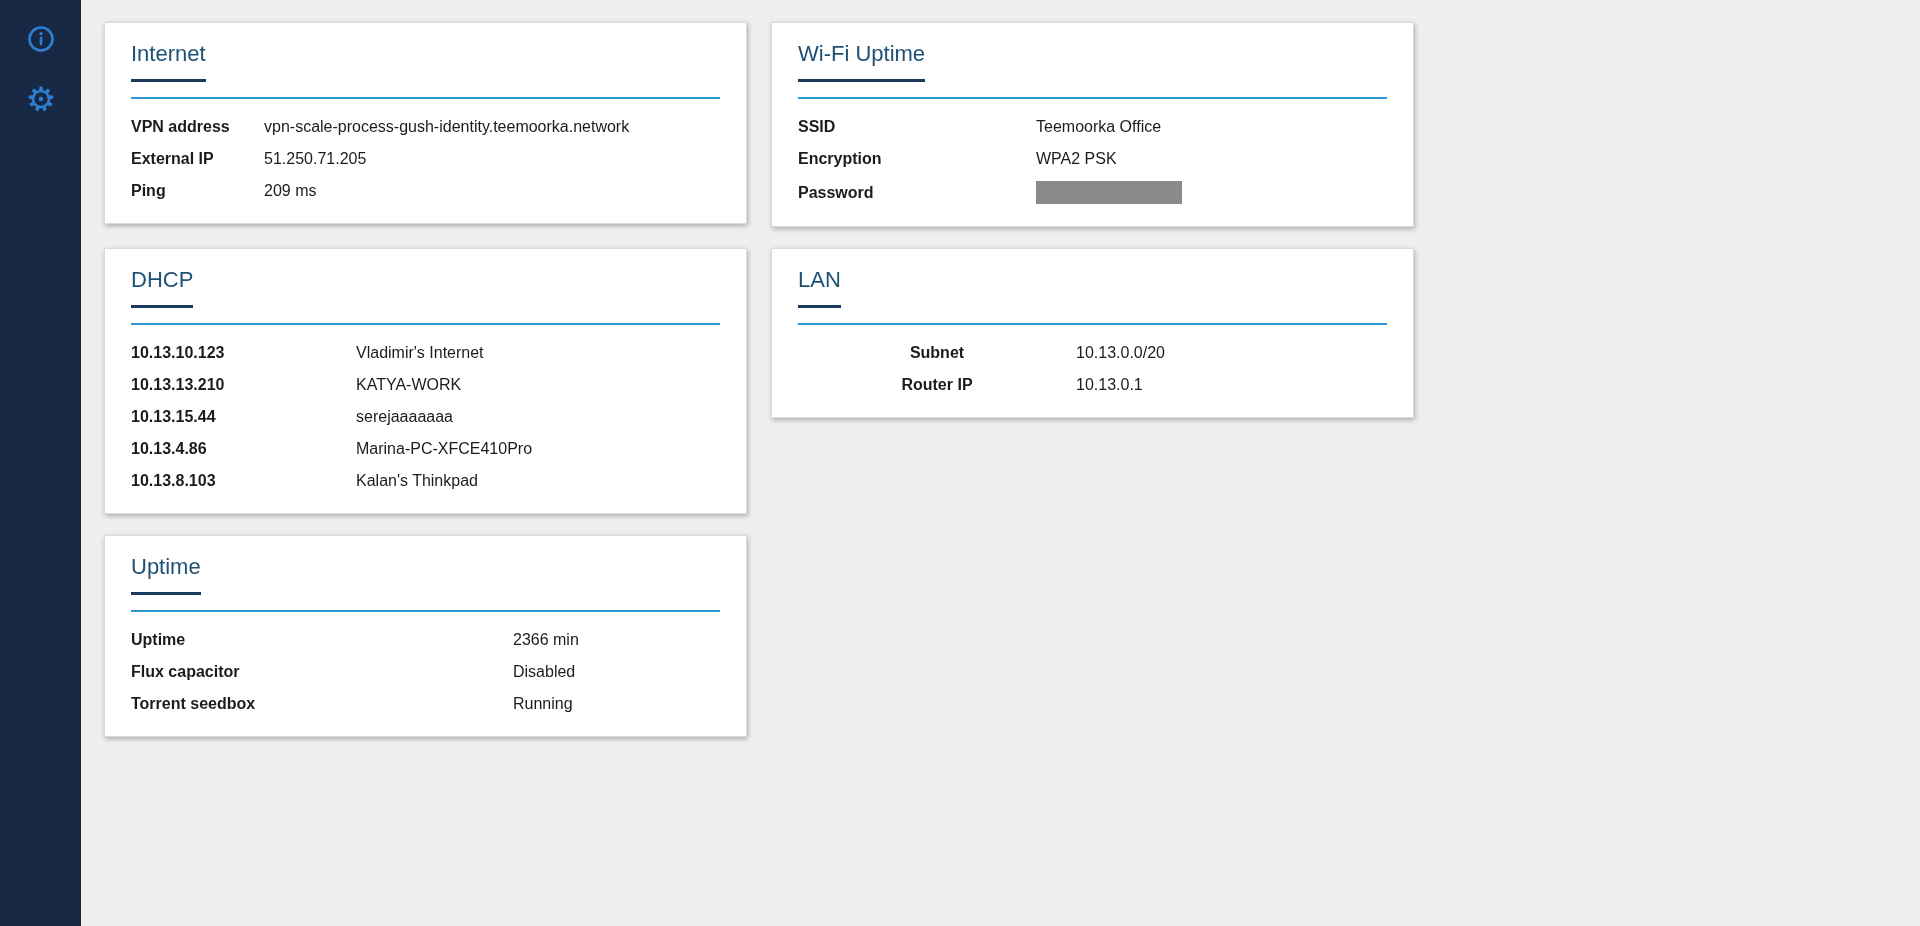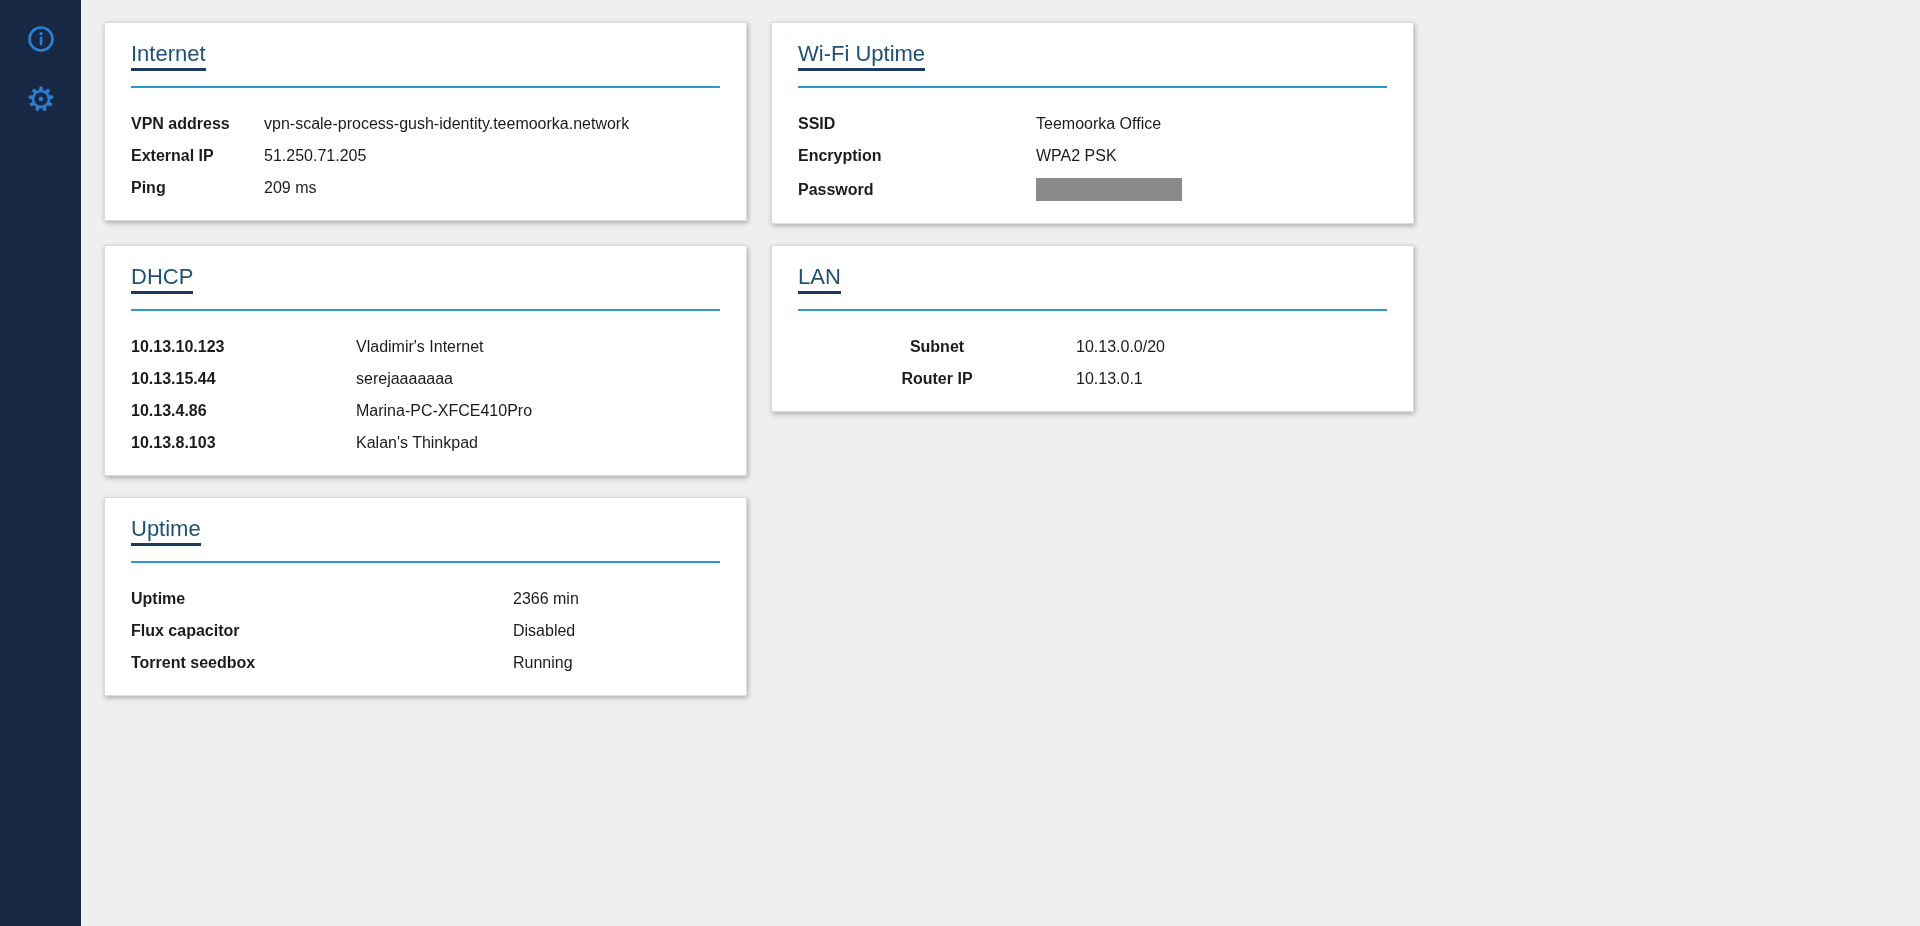--- a/index.html
+++ b/index.html
@@ -52,33 +52,33 @@
     background: #ffffff;
     border: 1px solid #dadada;
     box-shadow: 1px 2px 5px rgba(0,0,0,0.28);
     padding: 18px 26px 16px 26px;
   }
   .card-title {
     display: inline-block;
     font-size: 22px;
     font-weight: 400;
     color: #1f5174;
-    padding-bottom: 1px;
+    padding-bottom: 12px;
     border-bottom: 3px solid #1b3a5f;
     cursor: pointer;
   }
   .rule {
     height: 2px;
     background: #2d97d2;
     margin-top: 15px;
   }
   table.kv {
     width: 100%;
     border-collapse: collapse;
-    margin-top: 20px;
+    margin-top: 12px;
     font-size: 16px;
   }
   table.kv td {
     padding: 6px 0;
     line-height: 20px;
     vertical-align: middle;
   }
   table.kv td.k { font-weight: 700; }
   .card--internet td.k { width: 133px; }
   .card--dhcp     td.k { width: 225px; }
@@ -179,20 +179,24 @@
   <section class="card card--dhcp">
     <h2 class="card-title">DHCP</h2>
     <div class="rule"></div>
     <table class="kv">
           <tbody>
   <tr>
     <td class="k">10.13.10.123</td>
     <td class="v">Vladimir's Internet</td>
   </tr>
 
+  <tr>
+    <td class="k">10.13.13.210</td>
+    <td class="v">KATYA-WORK</td>
+  </tr>
 
   <tr>
     <td class="k">10.13.15.44</td>
     <td class="v">serejaaaaaaa</td>
   </tr>
 
   <tr>
     <td class="k">10.13.4.86</td>
     <td class="v">Marina-PC-XFCE410Pro</td>
   </tr>

